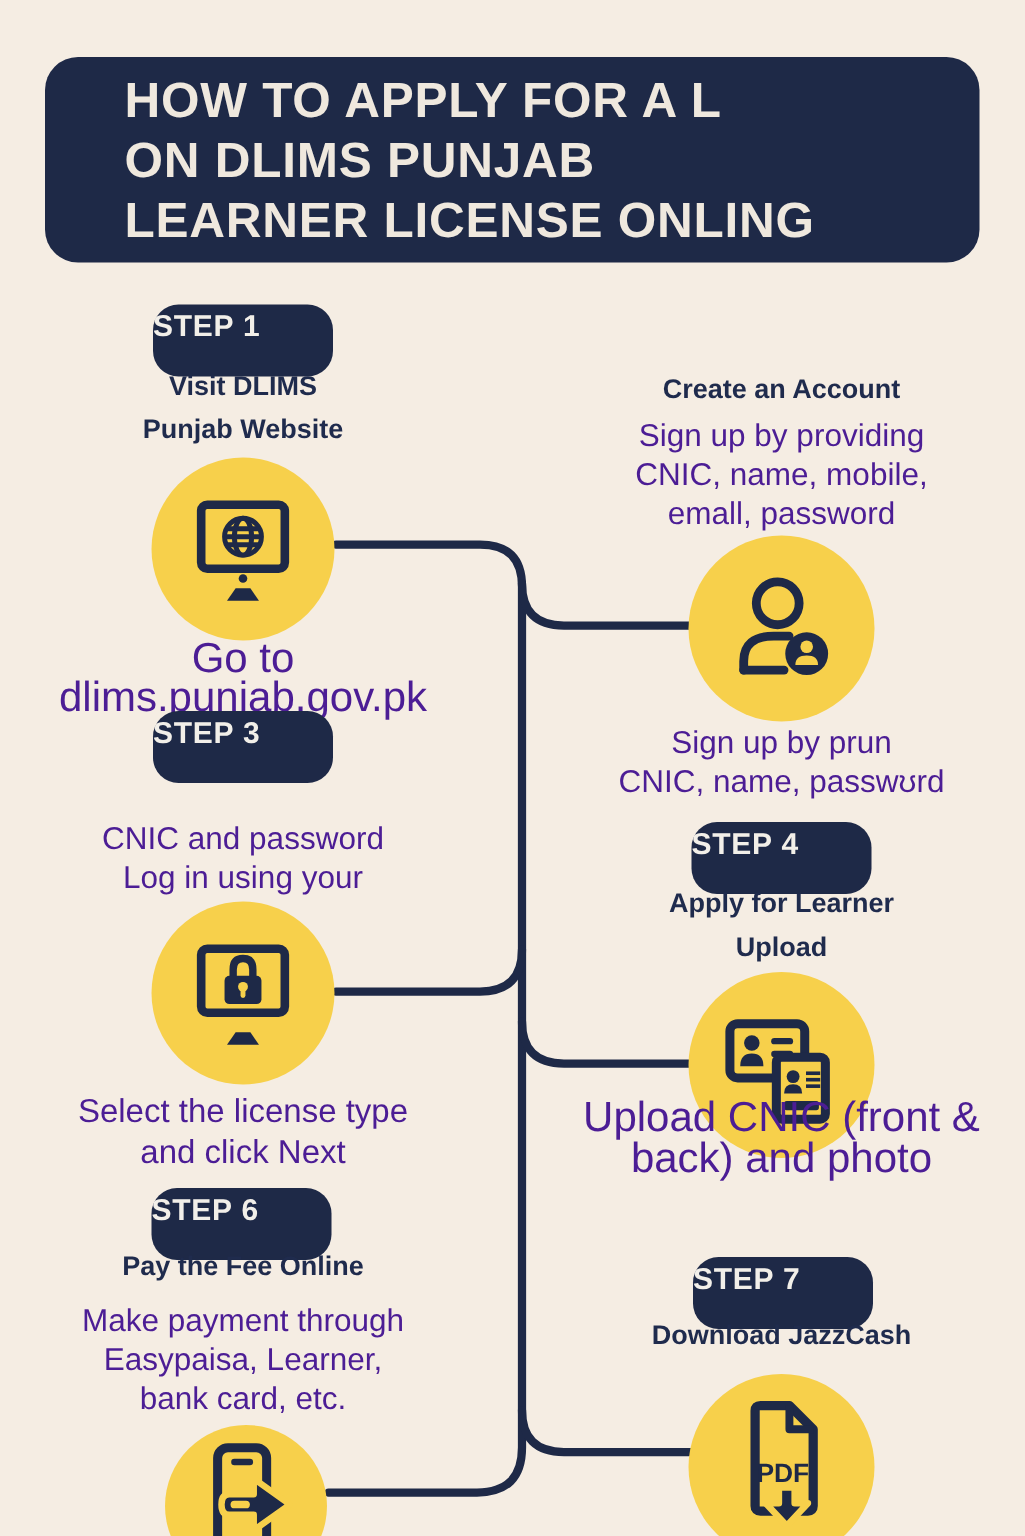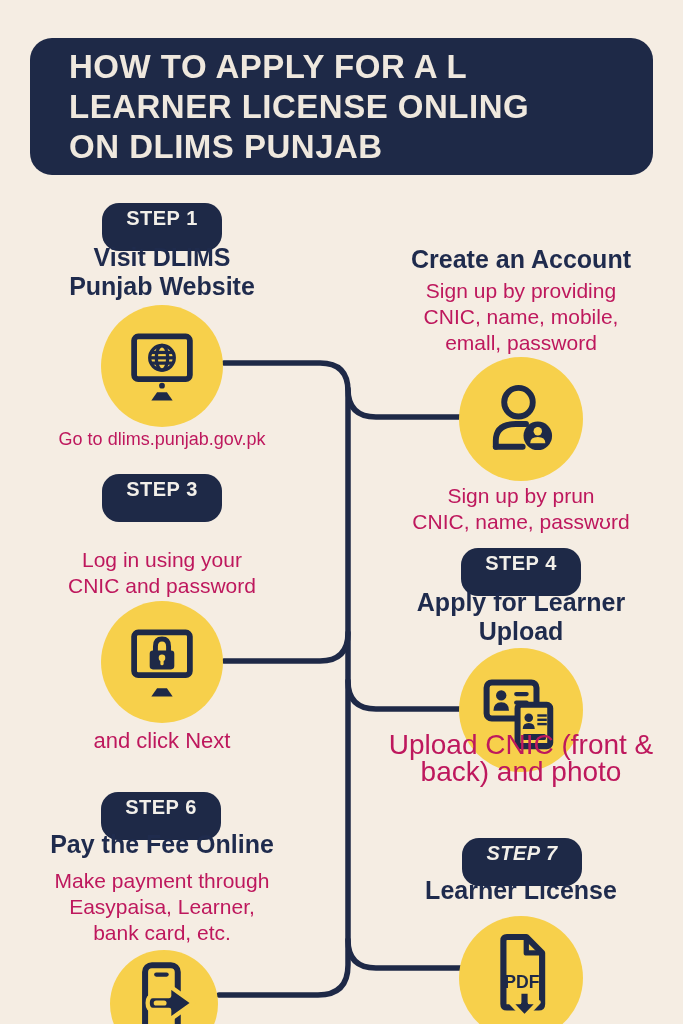--- a/index.html
+++ b/index.html
@@ -7,61 +7,61 @@
     position:relative; width:683px; height:1024px; overflow:hidden;
     background:#f5ede3;
     font-family:"Liberation Sans","DejaVu Sans",sans-serif;
     color:#1f2b4d;
   }
   
   .header{
     position:absolute; left:30px; top:38px; width:623px; height:137px;
     background:#1e2947; border-radius:22px;
     display:flex; flex-direction:column; justify-content:center;
-    padding-left:39px; box-sizing:border-box;
+    padding-left:53px; box-sizing:border-box;
   }
   .header-line{
     color:#efe8de; font-weight:bold; font-size:33px; line-height:40px;
     letter-spacing:0.5px;
   }
   
   .connectors{position:absolute; left:0; top:0; z-index:1;}
   
   .pill{
     position:absolute; z-index:3; width:120px; height:48px;
     background:#1e2947; border-radius:17px;
     color:#f2efe9; font-weight:bold; font-size:20px; line-height:31px;
-    text-align:center; letter-spacing:0.5px;
+    text-align:left; letter-spacing:0.5px;
   }
   .s1-pill{left:102px; top:203px;}
   .s2-pill{left:461px; top:203px;}
   .s3-pill{left:102px; top:474px;}
   .s4-pill{left:461px; top:548px;}
   .s6-pill{left:101px; top:792px;}
-  .s7-pill{left:462px; top:838px;font-style:italic;}
+  .s7-pill{left:462px; top:838px;}
   
   .h{
     position:absolute; z-index:3; width:280px; text-align:center;
-    font-weight:bold; font-size:25px; line-height:29px; color:#1f2b4d;
+    font-weight:bold; font-size:18px; line-height:29px; color:#1f2b4d;
   }
   .s1-h{left:22px;  top:243px;}
   .s2-h{left:381px; top:245px;}
   .s3-h{left:22px;  top:510px;}
   .s4-h{left:381px; top:588px;}
   .s6-h{left:22px;  top:830px;}
   .s7-h{left:381px; top:876px;}
   
   .t{
     position:absolute; z-index:3; width:280px; text-align:center;
-    font-size:21px; line-height:26px; color:#be185d;
+    font-size:21px; line-height:26px; color:#4c1d95;
   }
   .s2-desc{left:381px; top:278px;}
   .s3-desc{left:22px;  top:547px;}
   .s6-desc{left:22px;  top:868px;}
-  .s1-cap{left:22px;  top:426px; font-size:18px;}
+  .s1-cap{left:22px;  top:426px; font-size:28px;}
   .s2-cap{left:381px; top:483px;text-align:center;}
   .s3-cap{left:22px;  top:727px; font-size:22px; line-height:27px;}
   .s4-cap{left:381px; top:731px; font-size:28px; line-height:27px;}
   
   .circle{
     position:absolute; z-index:2; background:#f7d04b; border-radius:50%;
     display:flex; align-items:center; justify-content:center;
   }
   .c1{left:101px; top:305px; width:122px; height:122px;}
   .c2{left:459px; top:357px; width:124px; height:124px;}
@@ -72,22 +72,22 @@
   .c7{left:459px; top:916px; width:124px; height:124px; align-items:flex-start;}
   .c7 svg{margin-top:14px;}
 </style>
 </head>
 <body>
 
 <div class="canvas">
 
   <div class="header">
     <div class="header-line">HOW TO APPLY FOR A L</div>
+    <div class="header-line">ON DLIMS PUNJAB</div>
     <div class="header-line">LEARNER LICENSE ONLING</div>
-    <div class="header-line">ON DLIMS PUNJAB</div>
   </div>
 
   <svg class="connectors" width="683" height="1024" viewBox="0 0 683 1024">
     <g fill="none" stroke="#1e2947" stroke-width="5.5" stroke-linecap="round">
       <path d="M 224 363 H 320 Q 348 363 348 391 V 965 Q 348 995 318 995 H 219"></path>
       <path d="M 348 389 Q 348 417 376 417 H 461"></path>
       <path d="M 348 633 Q 348 661 320 661 H 224"></path>
       <path d="M 348 681 Q 348 709 376 709 H 461"></path>
       <path d="M 348 940 Q 348 968 376 968 H 462"></path>
     </g>
@@ -134,34 +134,35 @@
       <path d="M61 79 Q61 71.5 70 71.5 Q79 71.5 79 79 Z" fill="#f7d04b"></path>
     </svg>
   </div>
   <div class="t s2-cap">
     <div>Sign up by prun</div>
     <div>CNIC, name, passwʊrd</div>
   </div>
 
   <div class="pill s3-pill">STEP 3</div>
   <div class="t s3-desc">
+    <div>CNIC and password</div>
     <div>Log in using your</div>
-    <div>CNIC and password</div>
   </div>
   <div class="circle c3">
     <svg width="82" height="82" viewBox="0 0 100 100">
       <rect x="16" y="14" width="68" height="52" rx="5" fill="none" stroke="#1e2947" stroke-width="7"></rect>
       <path d="M42 38 V31 Q42 22 50 22 Q58 22 58 31 V38" fill="none" stroke="#1e2947" stroke-width="6"></path>
       <rect x="35" y="36" width="30" height="23" rx="4" fill="#1e2947"></rect>
       <circle cx="50" cy="45" r="4" fill="#f7d04b"></circle>
       <rect x="48" y="45" width="4" height="9" rx="2" fill="#f7d04b"></rect>
       <path d="M44 82 L56 82 L63 92 L37 92 Z" fill="#1e2947"></path>
     </svg>
   </div>
   <div class="t s3-cap">
+    <div>Select the license type</div>
     <div>and click Next</div>
   </div>
 
   <div class="pill s4-pill">STEP 4</div>
   <div class="h s4-h">
     <div>Apply for Learner</div>
     <div>Upload</div>
   </div>
   <div class="circle c4">
     <svg width="86" height="86" viewBox="0 0 100 100">
@@ -197,21 +198,21 @@
     <svg width="86" height="86" viewBox="0 0 100 100">
       <rect x="28" y="6" width="38" height="88" rx="8" fill="none" stroke="#1e2947" stroke-width="7"></rect>
       <line x1="41" y1="17" x2="53" y2="17" stroke="#1e2947" stroke-width="5" stroke-linecap="round"></line>
       <path d="M37 42 H56 V30 L84 50 L56 70 V58 H37 Q31 58 31 50 Q31 42 37 42 Z" fill="#1e2947" stroke="#f7d04b" stroke-width="5" stroke-linejoin="round"></path>
       <rect x="38" y="47" width="15" height="6" rx="3" fill="#f7d04b"></rect>
     </svg>
   </div>
 
   <div class="pill s7-pill">STEP 7</div>
   <div class="h s7-h">
-    <div>Learner License</div>
+    <div>Download JazzCash</div>
   </div>
   <div class="circle c7">
     <svg width="88" height="88" viewBox="0 0 100 100">
       <path d="M34 8 H56 L74 26 V84 Q74 88 70 88 H34 Q30 88 30 84 V12 Q30 8 34 8 Z" fill="none" stroke="#1e2947" stroke-width="7" stroke-linejoin="round"></path>
       <path d="M56 8 V26 H74" fill="none" stroke="#1e2947" stroke-width="6" stroke-linejoin="round"></path>
       <text x="51" y="66" font-size="20" font-weight="bold" text-anchor="middle" fill="#1e2947" font-family="Liberation Sans, DejaVu Sans, sans-serif">PDF</text>
       <path d="M48 70 H60 V82 H70 L54 99 L38 82 H48 Z" fill="#1e2947" stroke="#f7d04b" stroke-width="5" stroke-linejoin="round"></path>
     </svg>
   </div>
 

